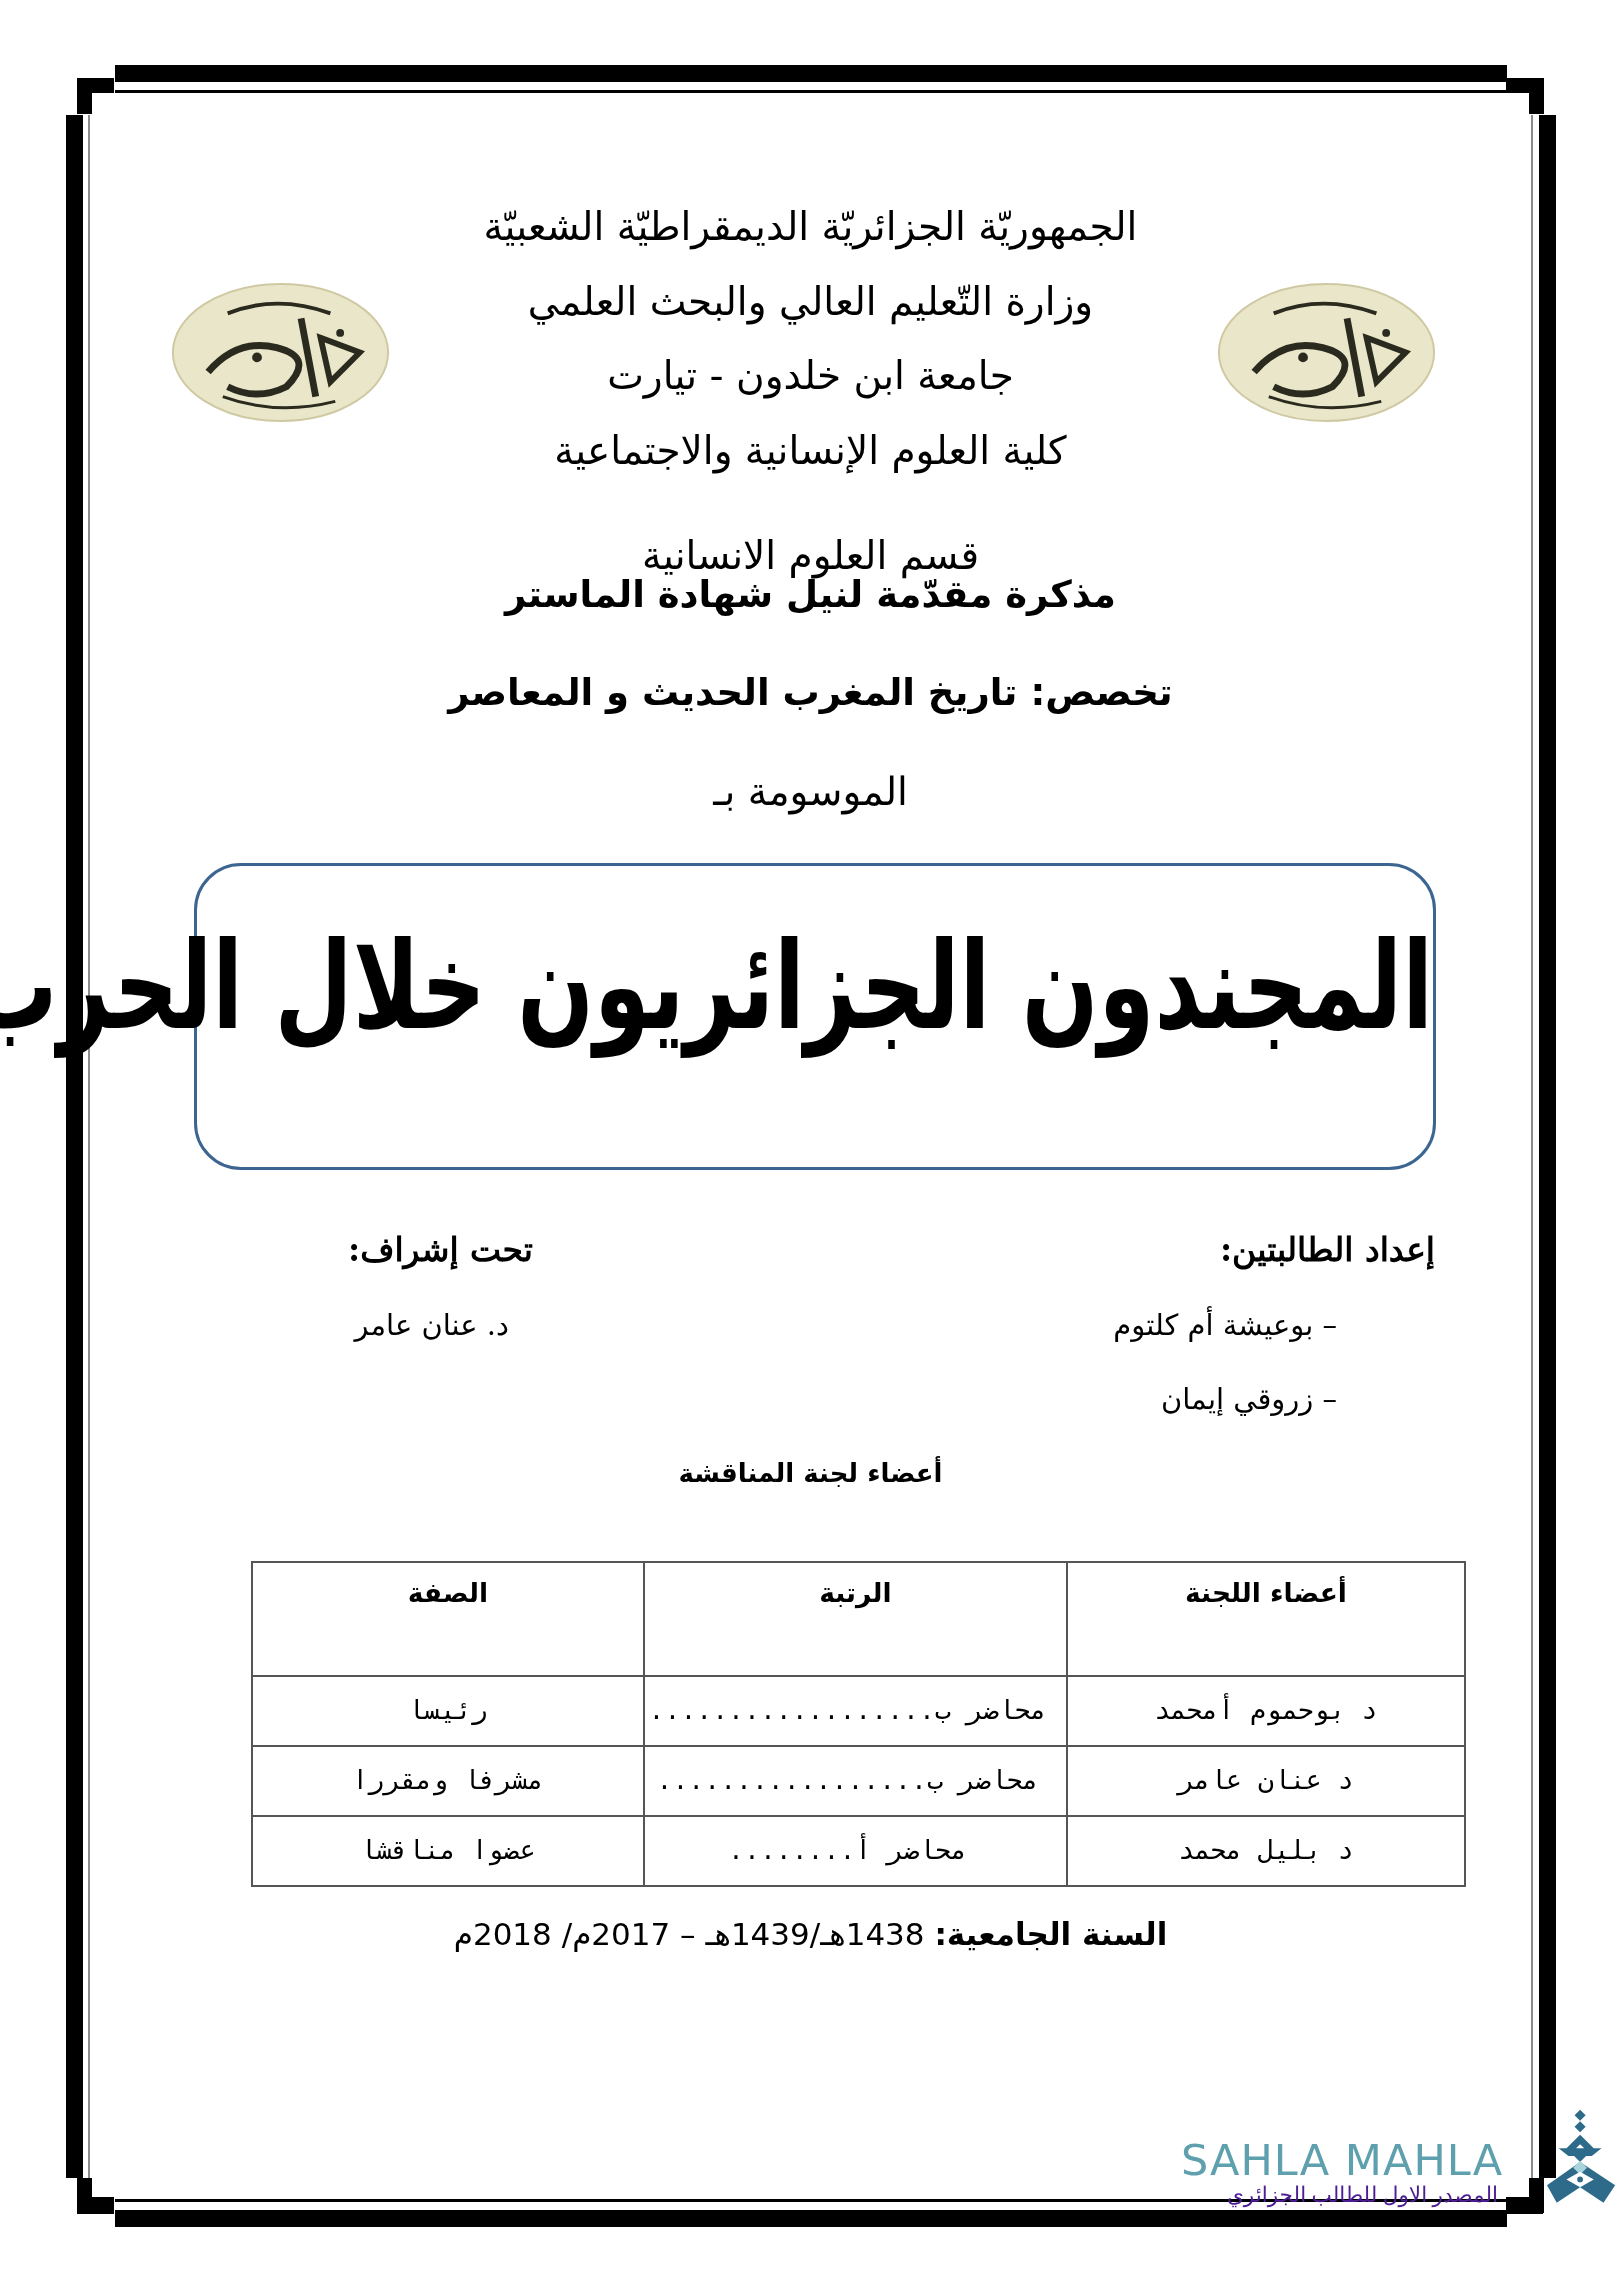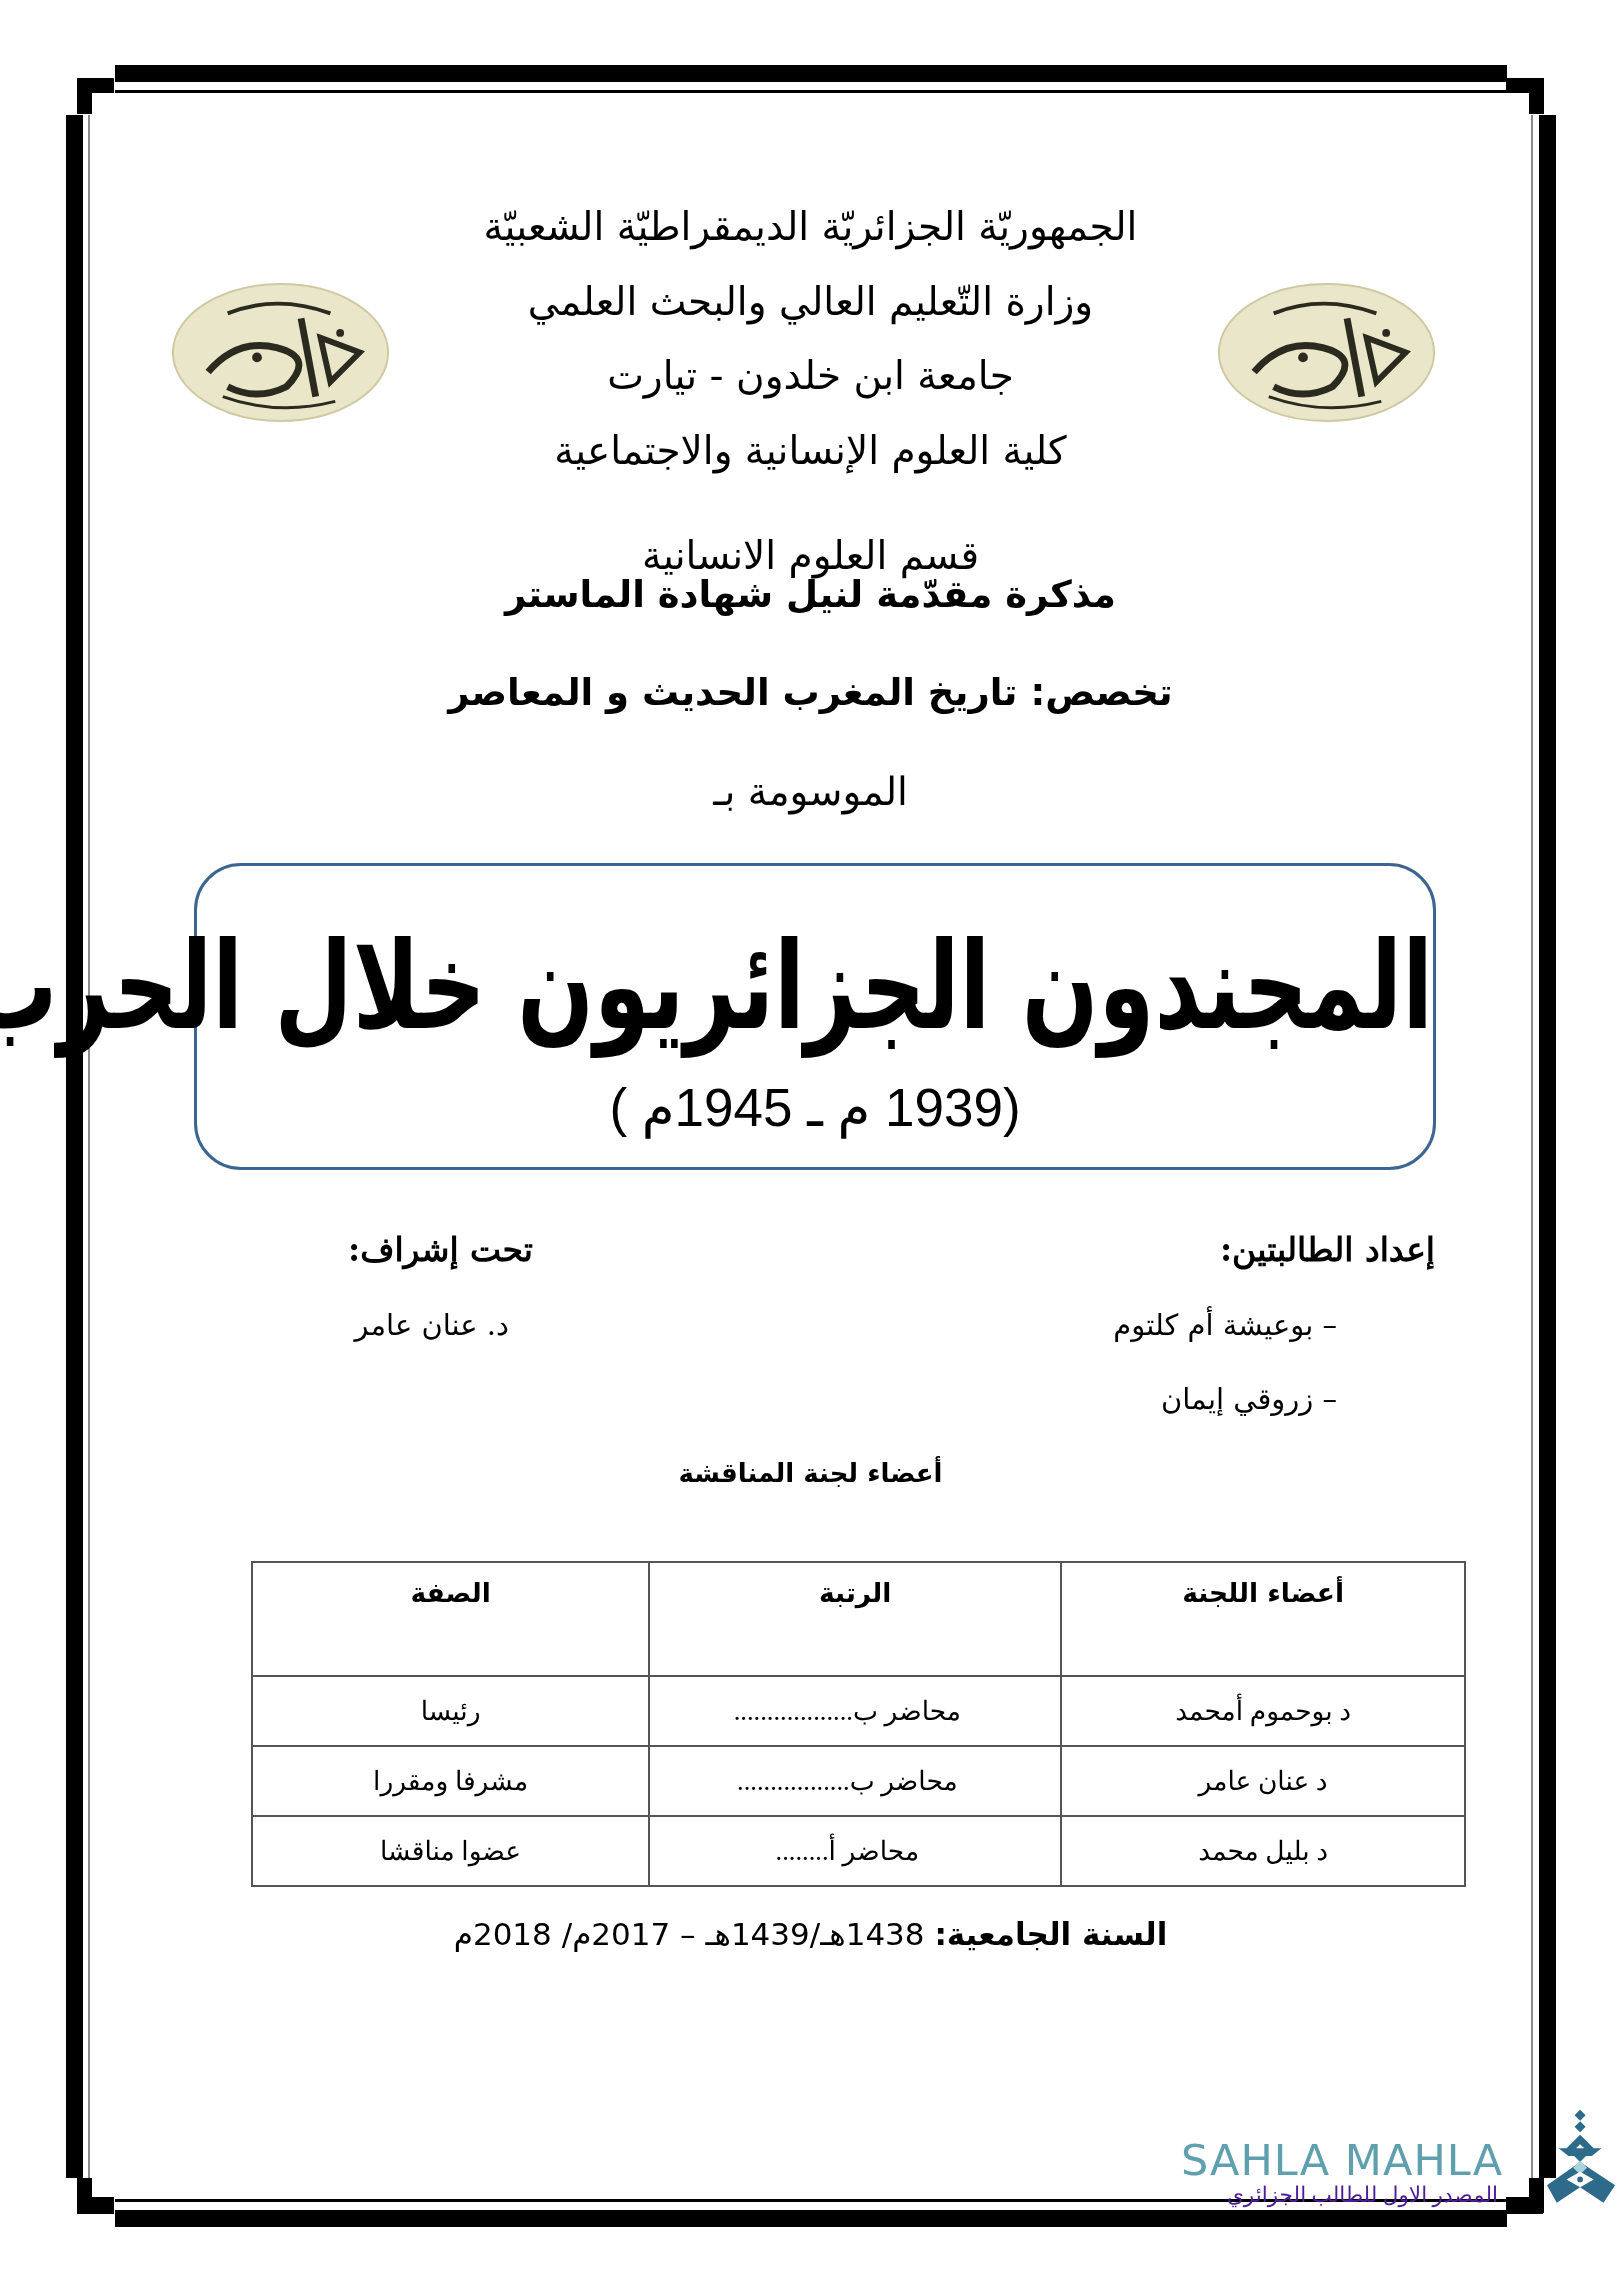--- a/index.html
+++ b/index.html
@@ -31,21 +31,21 @@
                  font-family:"Liberation Sans", sans-serif; font-size:53px; white-space:nowrap; }
 
   
   .label-bold { font-family:"DejaVu Serif", serif; font-weight:bold; font-size:33px; direction:rtl; white-space:nowrap; }
   .name { font-family:"DejaVu Serif", serif; font-size:29px; direction:rtl; white-space:nowrap; }
 
   
   .committee-title { font-family:"DejaVu Sans", sans-serif; font-weight:bold; font-size:26px; direction:rtl; }
   table.committee { position:absolute; left:251px; top:1561px; width:1215px; border-collapse:collapse; direction:rtl; }
   table.committee td, table.committee th { border:2px solid #555; text-align:center;
-     font-family:Liberation Serif, serif; font-size:26.5px; padding:0; }
+     font-family:Liberation Mono, monospace; font-size:26.5px; padding:0; }
   table.committee th { font-family:"DejaVu Sans", sans-serif; font-weight:bold; height:98px; vertical-align:top; padding-top:13.7px; }
   table.committee td { height:68px; }
   td.rank { text-align:right; padding-right:15.7px !important; }
 
   .year-line { font-family:"DejaVu Sans", sans-serif; font-size:31px; direction:rtl; white-space:nowrap; }
   .year-line b { font-weight:bold; }
 
   
   .wm-text { font-family:"DejaVu Sans", sans-serif; font-size:43px; color:#5fa0ae; letter-spacing:1px; white-space:nowrap; }
   .wm-tag { font-family:Liberation Serif, serif; font-size:21.6px; color:#4c1d95; direction:rtl; white-space:nowrap; }
@@ -108,21 +108,20 @@
 
 <div class="hline bold-head" style="top:671px;">
   <span>تخصص:</span>
   <span>تاريخ المغرب الحديث و المعاصر</span>
 </div>
 
 <div class="hline mawsuma" style="top:769px;">الموسومة بـ</div>
 
 <div class="title-box">
   <div class="title-main">المجندون الجزائريون خلال الحرب العالمية الثانية</div>
-  <div class="title-dates">(1939 م ـ 1945م )</div>
 </div>
 
 <div class="abs label-bold" style="right:186px; top:1230px;">إعداد الطالبتين:</div>
 <div class="abs name" style="right:284px; top:1308px;">– بوعيشة أم كلتوم</div>
 <div class="abs name" style="right:284px; top:1382px;">– زروقي إيمان</div>
 
 <div class="abs label-bold" style="right:1088px; top:1230px;">تحت إشراف:</div>
 <div class="abs name" style="right:1112px; top:1308px;">د. عنان عامر</div>
 
 <div class="abs committee-title" style="left:0; width:1621px; text-align:center; top:1458px;">أعضاء لجنة المناقشة</div>

